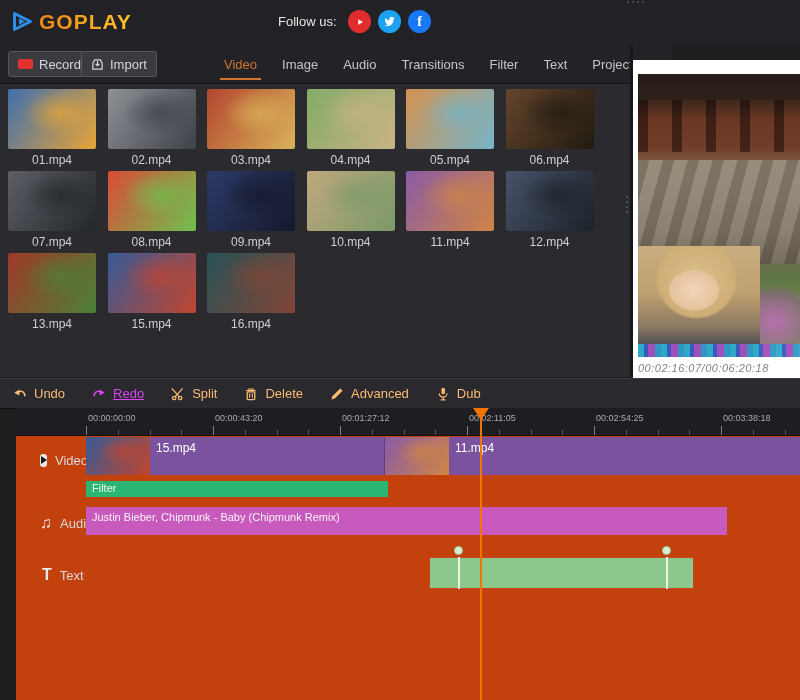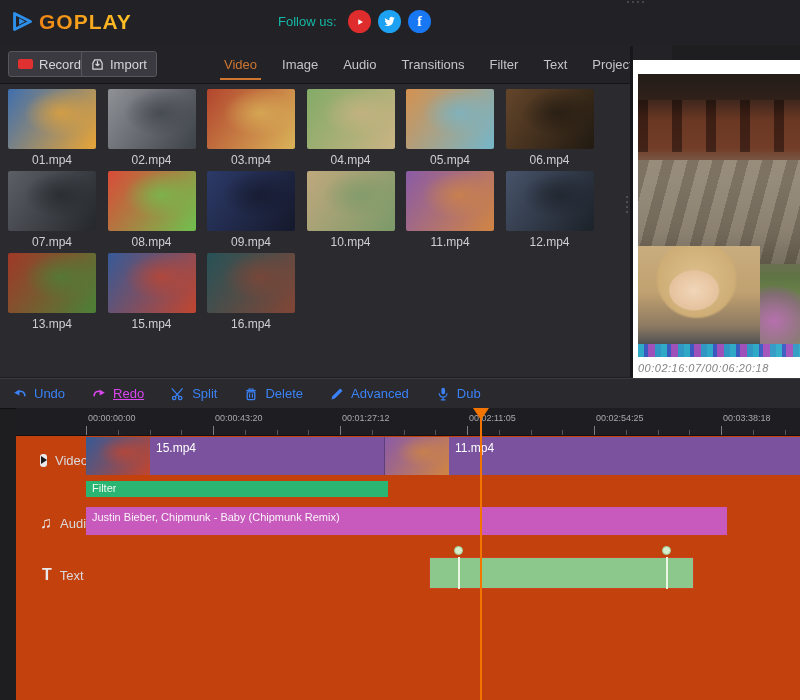--- a/index.html
+++ b/index.html
@@ -4,21 +4,21 @@
 <style>
   html,body{margin:0;padding:0;background:#101012;}
   .app{position:relative;width:800px;height:700px;background:#1e1e21;overflow:hidden;
        font-family:"Liberation Sans",sans-serif;-webkit-font-smoothing:antialiased;}
   
   .header{position:absolute;left:0;top:0;width:800px;height:45px;background:#222226;}
   .logo{position:absolute;left:10px;top:9px;display:flex;align-items:center;gap:4px;}
   .logo-text{font-size:21px;font-weight:bold;letter-spacing:1px;color:#f7a81b;
      background:linear-gradient(90deg,#f08514,#ffc427);-webkit-background-clip:text;background-clip:text;
      -webkit-text-fill-color:transparent;}
-  .follow{position:absolute;left:278px;top:14px;font-size:13px;color:#14b8a6;}
+  .follow{position:absolute;left:278px;top:14px;font-size:13px;color:#e5e5e5;}
   .socials{position:absolute;left:348px;top:10px;display:flex;gap:7px;}
   .soc{width:23px;height:23px;border-radius:50%;display:flex;align-items:center;justify-content:center;}
   .soc .f{color:#fff;font-weight:bold;font-size:14px;font-family:"Liberation Serif",serif;}
   
   .subheader{position:absolute;left:0;top:45px;width:672px;height:38px;background:#232327;border-bottom:1px solid #141416;}
   .btn{position:absolute;top:6px;height:24px;display:flex;align-items:center;gap:6px;padding:0 9px;
        background:#3a3a40;border:1px solid #56565c;border-radius:3px;color:#d6d6da;font-size:13px;cursor:pointer;}
   .btn-record{left:8px;}
   .btn-import{left:81px;}
   .rec-dot{width:15px;height:10px;border-radius:2px;background:#e03030;}
@@ -52,21 +52,21 @@
   .webcam{position:absolute;left:0;top:172px;width:122px;height:111px;
      background:radial-gradient(ellipse 34% 30% at 46% 40%,#f0d6b8 0%,#e6c29e 58%,rgba(0,0,0,0) 62%),
         radial-gradient(ellipse 58% 62% at 48% 30%,#dcc08d 0%,#cfae76 54%,rgba(0,0,0,0) 58%),
         linear-gradient(180deg,#c9ad7e 0%,#c0a170 42%,#8d7a62 72%,#44484f 92%,#3a3f47 100%);}
   .hud-strip{position:absolute;left:0;bottom:0;width:162px;height:13px;opacity:.9;
      background:repeating-linear-gradient(90deg,#2db4d4 0 6px,#3a5ccc 6px 10px,#a852c4 10px 17px,#2f9fd0 17px 23px);}
   .timecode{position:absolute;left:5px;top:302px;font-size:11px;color:#828287;letter-spacing:.5px;}
   
   .toolbar{position:absolute;left:0;top:378px;width:800px;height:29px;background:#29292e;
      border-top:1px solid #3a3a40;border-bottom:1px solid #101013;display:flex;align-items:center;}
-  .tool{display:flex;align-items:center;gap:7px;font-size:13px;color:#3b82f6;margin-left:27px;cursor:pointer;}
+  .tool{display:flex;align-items:center;gap:7px;font-size:13px;color:#fdba74;margin-left:27px;cursor:pointer;}
   .tool:first-child{margin-left:13px;}
   .tool.disabled{color:#d946ef;text-decoration:underline;}
   .tool svg{display:block;}
   .toolbar-dots{position:absolute;left:627px;top:1px;display:flex;gap:3px;}
   .toolbar-dots i{width:2px;height:2px;border-radius:50%;background:#55555a;}
   
   .timeline{position:absolute;left:16px;top:408px;width:800px;height:292px;background:#c2410c;}
   .ruler{position:absolute;left:0;top:0;width:800px;height:27px;background:#1e1e22;border-bottom:1px solid #121214;cursor:pointer;}
   .ruler-label{position:absolute;top:5px;font-size:9px;color:#a8a8ad;white-space:nowrap;}
   .tick{position:absolute;bottom:0;width:1px;background:#7e7e84;}

